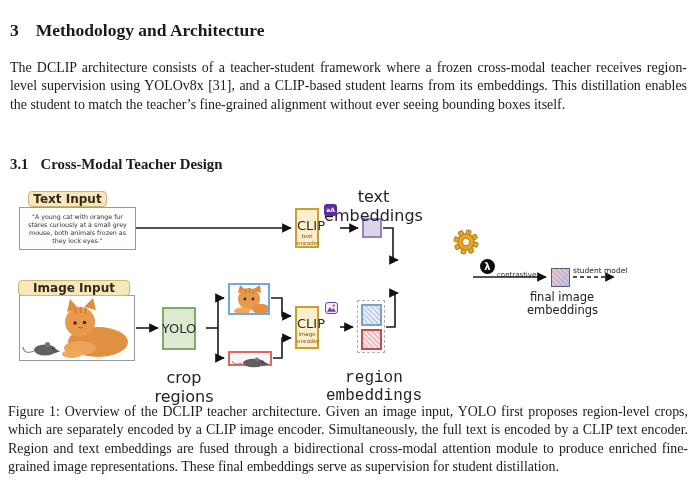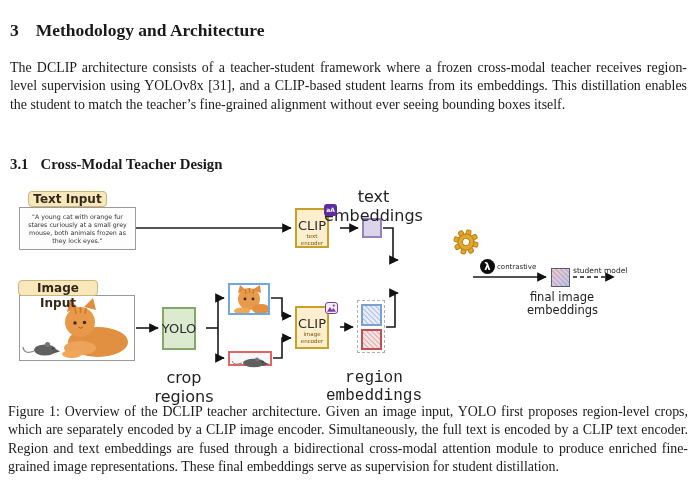--- a/index.html
+++ b/index.html
@@ -23,21 +23,21 @@
   .abs{position:absolute;}
 
   .io-label{background:#f7e7bb;border:1px solid #c9b77c;border-radius:4px;
             font-size:12px;font-weight:600;color:#33291a;text-align:center;
             line-height:15px;z-index:3;}
   .quote-box{left:19px;top:22px;width:117px;height:43px;background:#fdfdfd;border:1.5px solid #9a9a9a;
              font-size:6.3px;line-height:8px;text-align:center;color:#333;
              display:flex;align-items:center;justify-content:center;padding:1px 3px;z-index:2;}
   .img-box{left:19px;top:110px;width:116px;height:66px;background:#ffffff;border:1.5px solid #9a9a9a;z-index:2;}
 
-  .clip-box{width:34px;background:#fdeecd;border:2px solid #c8a02a;text-align:center;z-index:2;}
+  .clip-box{width:24px;background:#fdeecd;border:2px solid #c8a02a;text-align:center;z-index:2;}
   .clip-title{font-size:13px;color:#2a2a2a;line-height:14px;margin-top:9px;}
   .clip-sub{font-size:5.5px;color:#7a5200;line-height:7px;}
   .badge-aa{left:324px;top:19px;width:13px;height:12px;background:#5b2da0;border-radius:3px;
             color:#fff;font-size:6px;font-weight:bold;text-align:center;line-height:12px;z-index:4;}
   .badge-img{left:325px;top:117px;width:13px;height:12px;background:#f3edfa;border:1.3px solid #7a3fa0;
              border-radius:3px;display:flex;align-items:center;justify-content:center;z-index:4;}
 
   .yolo-box{left:162px;top:122px;width:34px;height:43px;background:#dcead0;border:2px solid #84a86c;
             display:flex;align-items:center;justify-content:center;font-size:13px;color:#2a2a2a;z-index:2;}
 
@@ -115,21 +115,21 @@
 
   <div class="abs clip-box" style="left:295px;top:23px;height:40px;">
     <div class="clip-title">CLIP</div>
     <div class="clip-sub">text encoder</div>
   </div>
   <div class="abs badge-aa">aA</div>
 
   <div class="abs emb-square emb-text"></div>
   <div class="abs fig-label lbl-text-emb">text embeddings</div>
 
-  <div class="abs io-label" style="left:18px;top:95px;width:80px;height:16px;"><span>Image Input</span></div>
+  <div class="abs io-label" style="left:18px;top:95px;width:112px;height:16px;"><span>Image Input</span></div>
   <div class="abs img-box">
     <svg width="113" height="63" viewBox="0 0 113 63">
       <ellipse cx="78" cy="46" rx="30" ry="15" fill="#e09040"></ellipse>
       <ellipse cx="60" cy="52" rx="16" ry="7" fill="#eda45a"></ellipse>
       <polygon points="47,16 50,3 58,12" fill="#e08c3c"></polygon>
       <polygon points="64,11 73,2 76,14" fill="#e08c3c"></polygon>
       <circle cx="60" cy="26" r="15" fill="#e89a4a"></circle>
       <path d="M55 12 L56 18 M60.5 11 V17 M66 12 L65 18" stroke="#c87a2e" stroke-width="1.5"></path>
       <circle cx="55" cy="27" r="1.7" fill="#3a2a1a"></circle>
         <circle cx="64.5" cy="26.5" r="1.7" fill="#3a2a1a"></circle>
@@ -195,19 +195,19 @@
           <rect x="12.5" y="2" width="5" height="26" rx="1.5" transform="rotate(90 15 15)"></rect>
           <rect x="12.5" y="2" width="5" height="26" rx="1.5" transform="rotate(135 15 15)"></rect>
           <circle cx="15" cy="15" r="8.5"></circle>
         </g>
         <circle cx="15" cy="15" r="3.8" fill="#ffffff" stroke="#ba7f15" stroke-width="1"></circle>
       </g>
     </svg>
   </div>
 
   <div class="abs lambda">λ</div>
-  <div class="abs lbl-contrastive fig-label" style="text-align:left;">contrastive</div>
+  <div class="abs lbl-contrastive fig-label" style="text-align:left;margin-top:8px;">contrastive</div>
   <div class="abs emb-final"></div>
   <div class="abs lbl-student fig-label" style="text-align:left;">student model</div>
   <div class="abs fig-label lbl-final">final image embeddings</div>
 </div>
 
 <p class="caption">Figure 1: Overview of the DCLIP teacher architecture. Given an image input, YOLO first proposes region-level crops, which are separately encoded by a CLIP image encoder. Simultaneously, the full text is encoded by a CLIP text encoder. Region and text embeddings are fused through a bidirectional cross-modal attention module to produce enriched fine-grained image representations. These final embeddings serve as supervision for student distillation.</p>
 
 </body></html>

